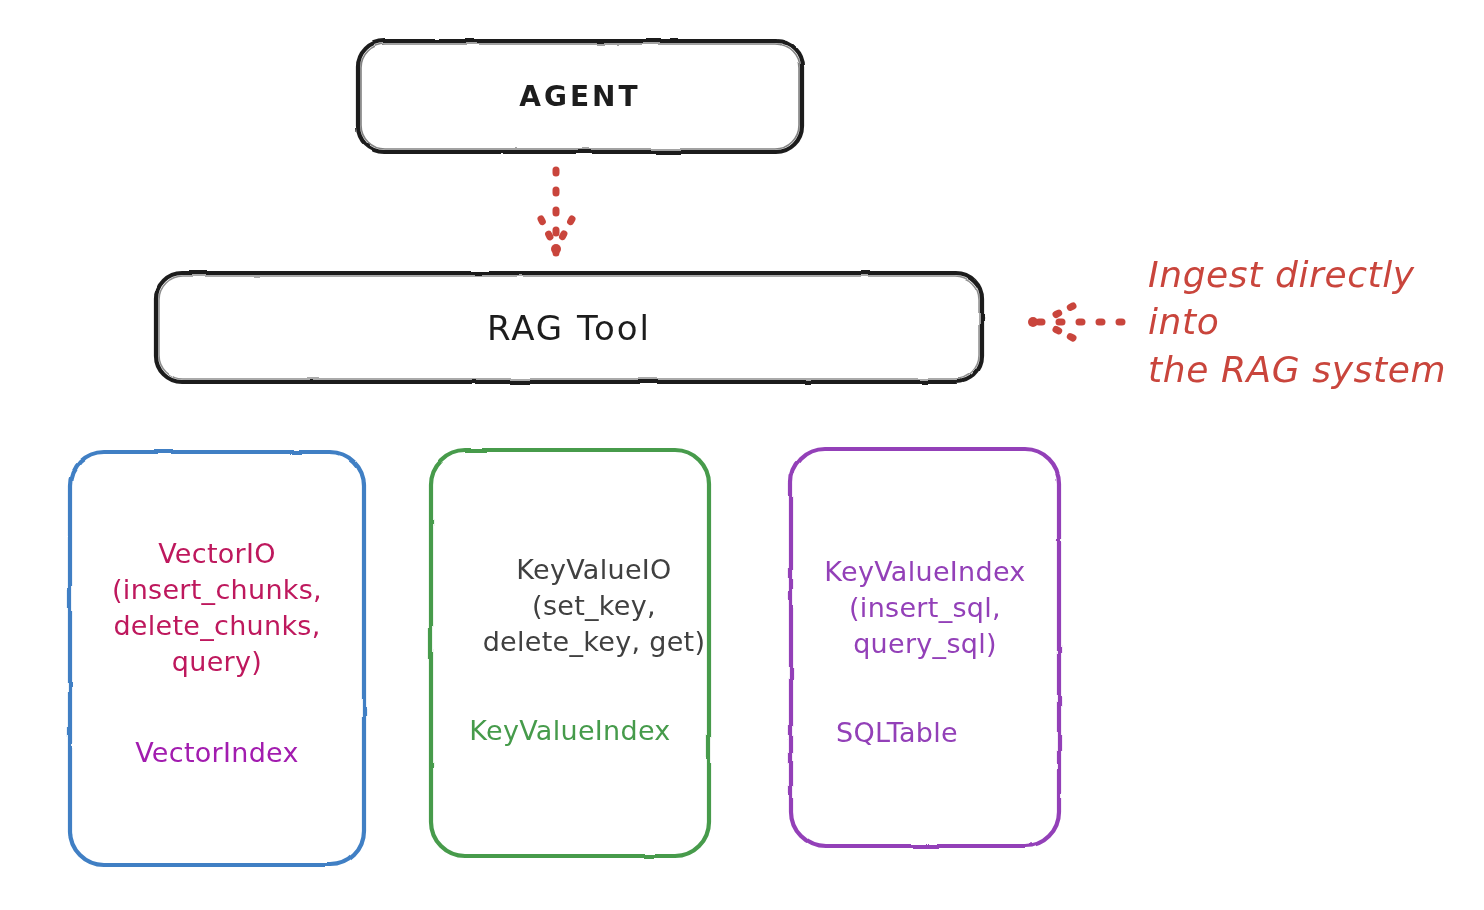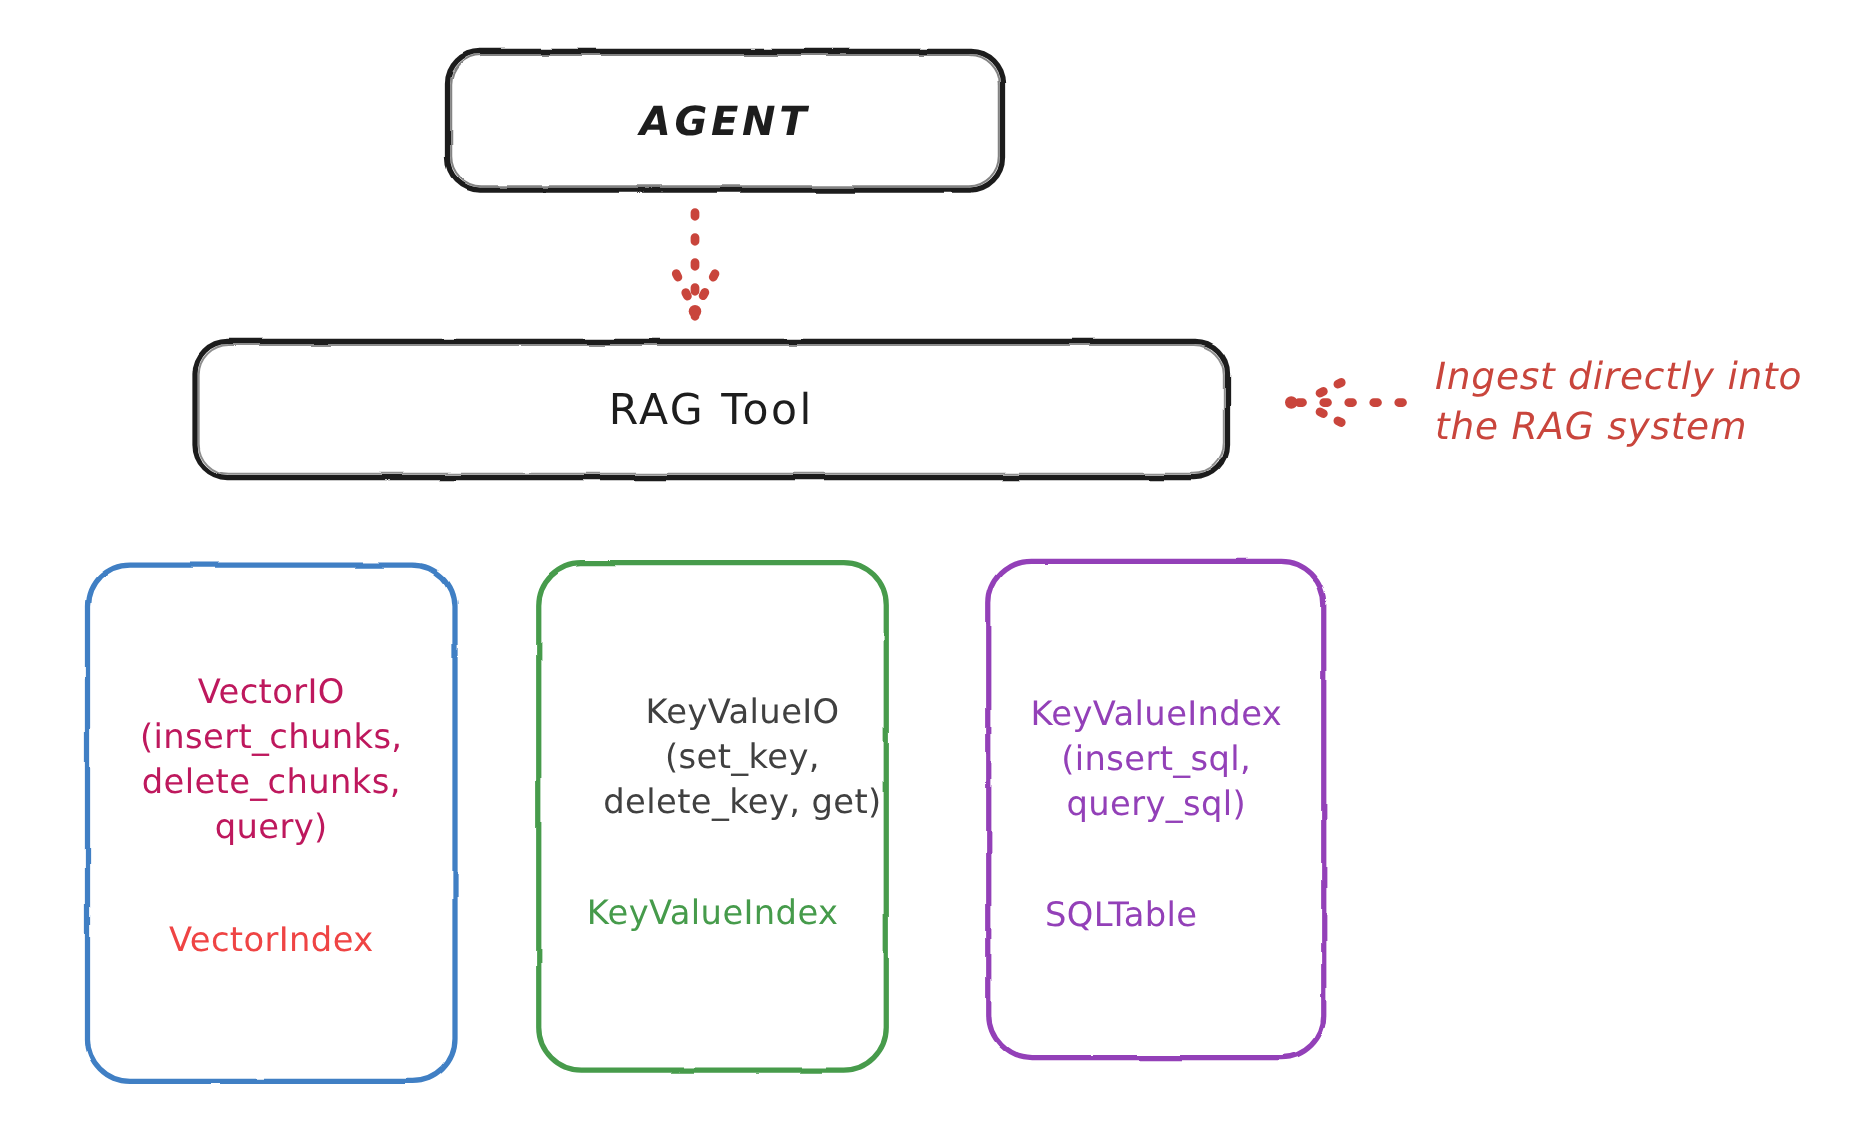--- a/index.html
+++ b/index.html
@@ -35,38 +35,37 @@
     pointer-events: none;
     letter-spacing: 0.5px;
   }
   .node-title {
     color: #1d1d1d;
     font-size: 34px;
     font-weight: 400;
     letter-spacing: 2px;
   }
   .agent-title {
-    font-style: italic;
     font-weight: 700;
     letter-spacing: 3px;
-    font-size: 32px;
+    font-size: 28px;
   }
   .store-text {
     font-size: 27px;
     line-height: 1.34;
     font-weight: 400;
     letter-spacing: 0.3px;
   }
   .store-index {
     font-size: 27px;
     font-weight: 400;
     letter-spacing: 0.3px;
   }
   .annotation {
-    font-size: 30px;
+    font-size: 36px;
     line-height: 1.32;
     font-weight: 400;
     font-style: italic;
     letter-spacing: 0.6px;
     text-align: left;
     justify-content: flex-start;
   }
 </style>
 </head>
 <body>
@@ -124,21 +123,21 @@
 
   <div class="label node-title" style="left:156px; top:273px; width:826px; height:109px;">RAG Tool</div>
 
   <div class="label annotation" style="left:1148px; top:278px; width:330px; height:88px; color:#c9453c;">Ingest directly into
 the RAG system</div>
 
   <div class="label store-text" style="left:70px; top:528px; width:294px; height:160px; color:#be185d;">VectorIO
 (insert_chunks,
 delete_chunks,
 query)</div>
-  <div class="label store-index" style="left:70px; top:732px; width:294px; height:40px; color:#ef4444;">VectorIndex</div>
+  <div class="label store-index" style="left:70px; top:732px; width:294px; height:40px; color:#a21caf;">VectorIndex</div>
 
   <div class="label store-text" style="left:455px; top:544px; width:278px; height:124px; color:#404040;">KeyValueIO
 (set_key,
 delete_key, get)</div>
   <div class="label store-index" style="left:431px; top:710px; width:278px; height:40px; color:#469b4b;">KeyValueIndex</div>
 
   <div class="label store-text" style="left:791px; top:546px; width:268px; height:124px; color:#9340b8;">KeyValueIndex
 (insert_sql,
 query_sql)</div>
   <div class="label store-index" style="left:763px; top:712px; width:268px; height:40px; color:#9340b8;">SQLTable</div>

